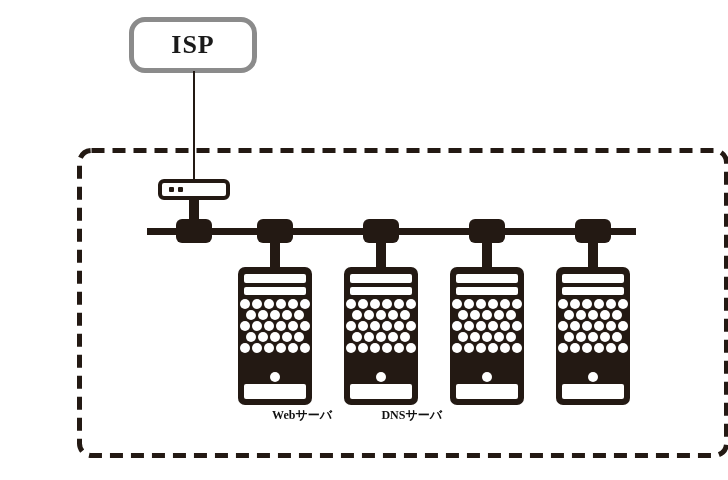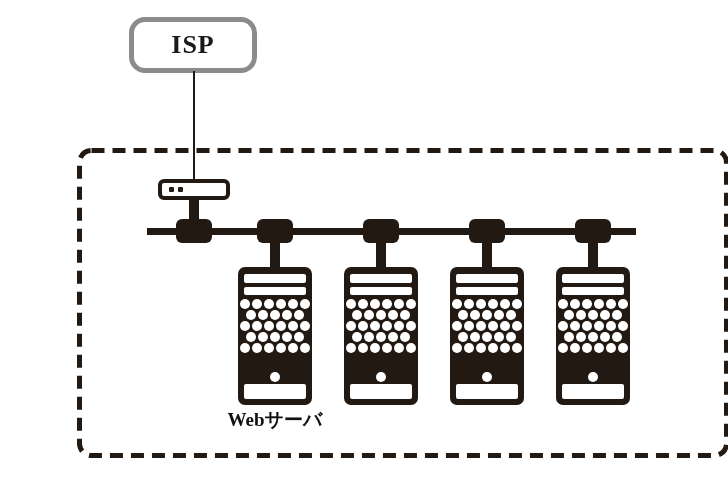--- a/index.html
+++ b/index.html
@@ -141,22 +141,22 @@
     margin-left: -5px;
     border-radius: 50%;
     background: #ffffff;
   }
 
   
   .server-label {
     position: absolute;
     top: 407px;
     width: 114px;
-    text-align: center;
-    font-size: 19px;
+    text-align: right;
+    font-size: 12px;
     font-weight: 700;
     color: #111111;
     white-space: nowrap;
   }
   .l1 { left: 181px; } .l2 { left: 291px; } .l3 { left: 401px; } .l4 { left: 509px; }
 </style>
 </head>
 <body>
 
 <div class="canvas">
@@ -366,15 +366,16 @@
           <span class="vent-dot"></span>
           <span class="vent-dot"></span>
           <span class="vent-dot"></span>
         </div>
       </div>
     <div class="power-dot"></div>
     <div class="slot slot3"></div>
   </div>
 
   <div class="server-label l1">Webサーバ</div>
+  <div class="server-label l2">DNSサーバ</div>
   <div class="server-label l4"></div>
 
 </div>
 
 </body></html>

